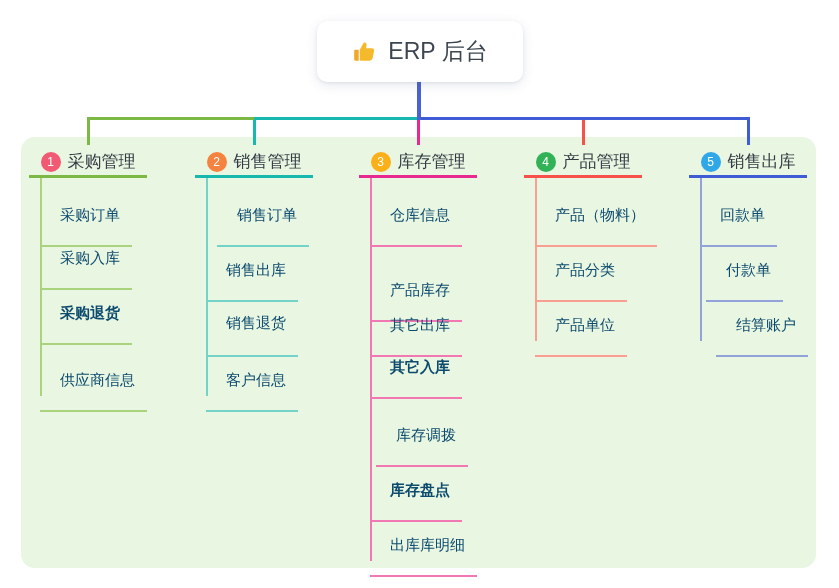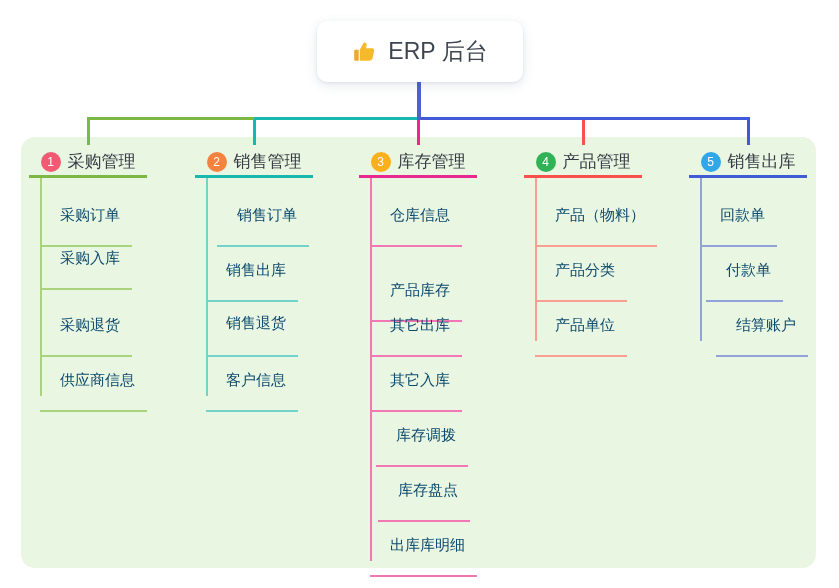--- a/index.html
+++ b/index.html
@@ -58,42 +58,42 @@
   </div>
 
   <div id="branches">
       <div class="branch-head" style="left: 29px; top: 148px; border-bottom-color: rgb(124, 185, 68);">
         <span class="badge" style="background: rgb(242, 90, 115);">1</span>
         <span>采购管理</span>
       </div>
       <div class="spine" style="left: 40px; top: 178px; height: 218px; background: rgb(169, 211, 125);"></div>
       <div class="child" style="left: 40px; top: 202px; border-bottom-color: rgb(169, 211, 125);">采购订单</div>
       <div class="child" style="left: 40px; top: 245px; border-bottom-color: rgb(169, 211, 125);">采购入库</div>
-      <div class="child" style="left: 40px; top: 312px; border-bottom-color: rgb(169, 211, 125);">采购退货</div>
+      <div class="child" style="left: 40px; top: 300px; border-bottom-color: rgb(169, 211, 125); font-weight: bold;">采购退货</div>
       <div class="child" style="left: 40px; top: 367px; border-bottom-color: rgb(169, 211, 125);">供应商信息</div>
       <div class="branch-head" style="left: 195px; top: 148px; border-bottom-color: rgb(23, 184, 174);">
         <span class="badge" style="background: rgb(245, 130, 63);">2</span>
         <span>销售管理</span>
       </div>
       <div class="spine" style="left: 206px; top: 178px; height: 218px; background: rgb(116, 211, 200);"></div>
       <div class="child" style="left: 217px; top: 202px; border-bottom-color: rgb(116, 211, 200); font-family: Liberation Serif, serif;">销售订单</div>
       <div class="child" style="left: 206px; top: 257px; border-bottom-color: rgb(116, 211, 200);">销售出库</div>
       <div class="child" style="left: 206px; top: 312px; border-bottom-color: rgb(116, 211, 200); font-family: Liberation Mono, monospace;">销售退货</div>
       <div class="child" style="left: 206px; top: 367px; border-bottom-color: rgb(116, 211, 200);">客户信息</div>
       <div class="branch-head" style="left: 359px; top: 148px; border-bottom-color: rgb(232, 42, 144);">
         <span class="badge" style="background: rgb(251, 175, 24);">3</span>
         <span>库存管理</span>
       </div>
       <div class="spine" style="left: 370px; top: 178px; height: 383px; background: rgb(242, 120, 179);"></div>
       <div class="child" style="left: 370px; top: 202px; border-bottom-color: rgb(242, 120, 179);">仓库信息</div>
       <div class="child" style="left: 370px; top: 257px; border-bottom-color: rgb(242, 120, 179); margin-top: 20px;">产品库存</div>
       <div class="child" style="left: 370px; top: 312px; border-bottom-color: rgb(242, 120, 179);">其它出库</div>
-      <div class="child" style="left: 370px; top: 367px; border-bottom-color: rgb(242, 120, 179);">其它入库</div>
+      <div class="child" style="left: 370px; top: 354px; border-bottom-color: rgb(242, 120, 179); font-weight: bold;">其它入库</div>
       <div class="child" style="left: 376px; top: 422px; border-bottom-color: rgb(242, 120, 179);">库存调拨</div>
-      <div class="child" style="left: 378px; top: 477px; border-bottom-color: rgb(242, 120, 179);">库存盘点</div>
+      <div class="child" style="left: 370px; top: 477px; border-bottom-color: rgb(242, 120, 179); font-weight: bold;">库存盘点</div>
       <div class="child" style="left: 370px; top: 532px; border-bottom-color: rgb(242, 120, 179);">出库库明细</div>
       <div class="branch-head" style="left: 524px; top: 148px; border-bottom-color: rgb(248, 80, 75);">
         <span class="badge" style="background: rgb(49, 178, 87);">4</span>
         <span>产品管理</span>
       </div>
       <div class="spine" style="left: 535px; top: 178px; height: 163px; background: rgb(249, 158, 145);"></div>
       <div class="child" style="left: 535px; top: 202px; border-bottom-color: rgb(249, 158, 145);">产品（物料）</div>
       <div class="child" style="left: 535px; top: 257px; border-bottom-color: rgb(249, 158, 145);">产品分类</div>
       <div class="child" style="left: 535px; top: 312px; border-bottom-color: rgb(249, 158, 145);">产品单位</div>
       <div class="branch-head" style="left: 689px; top: 148px; border-bottom-color: rgb(63, 92, 214);">

